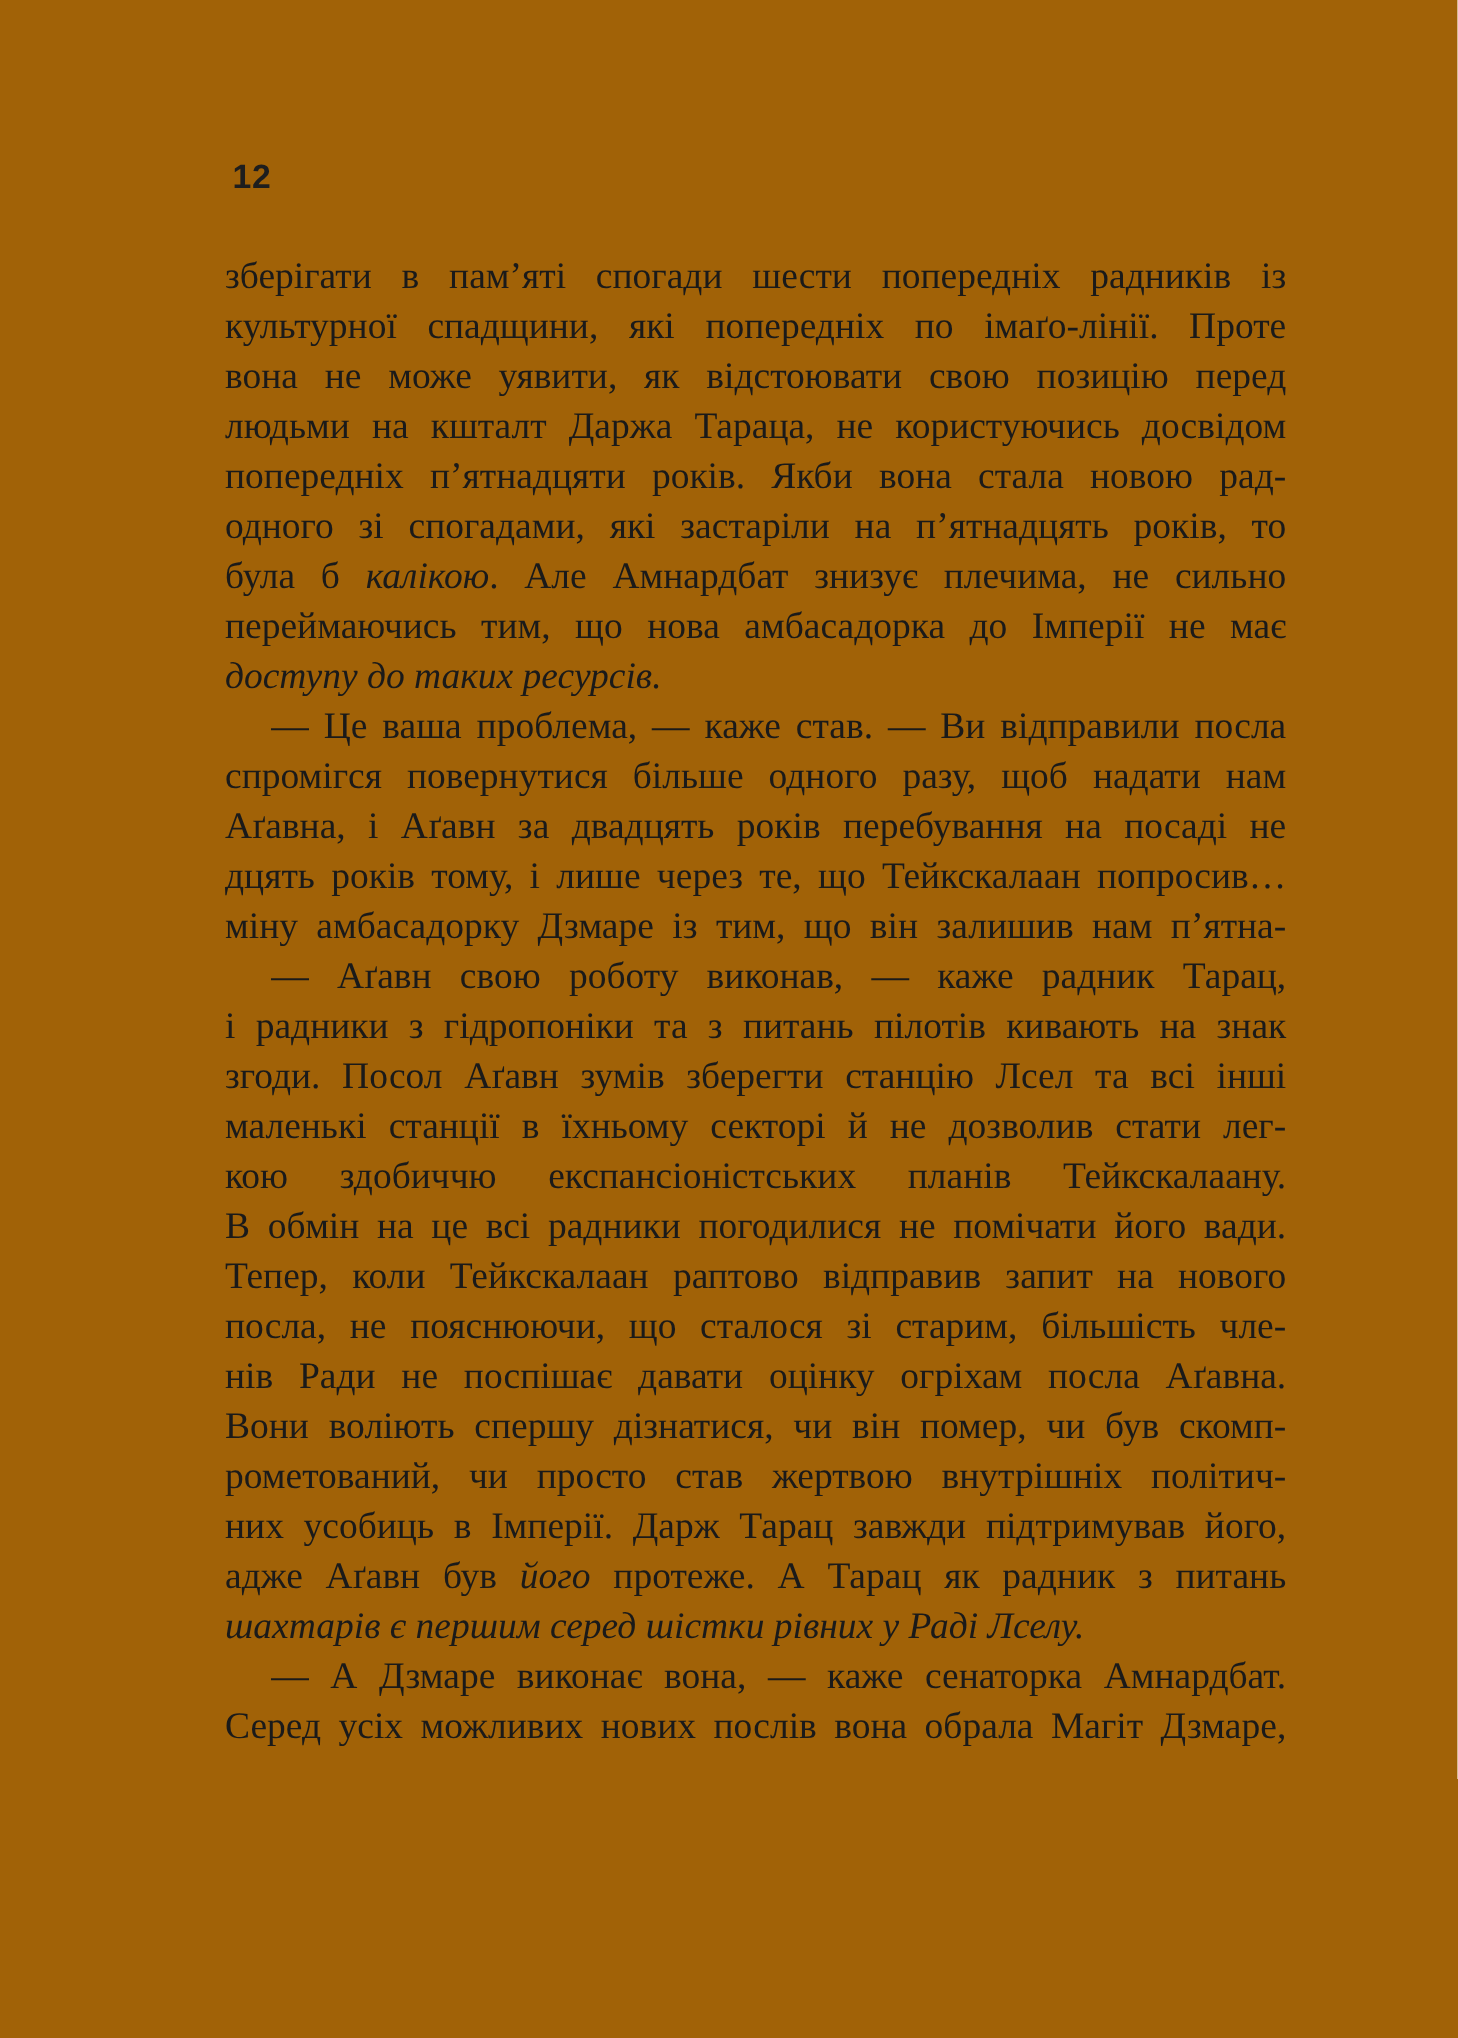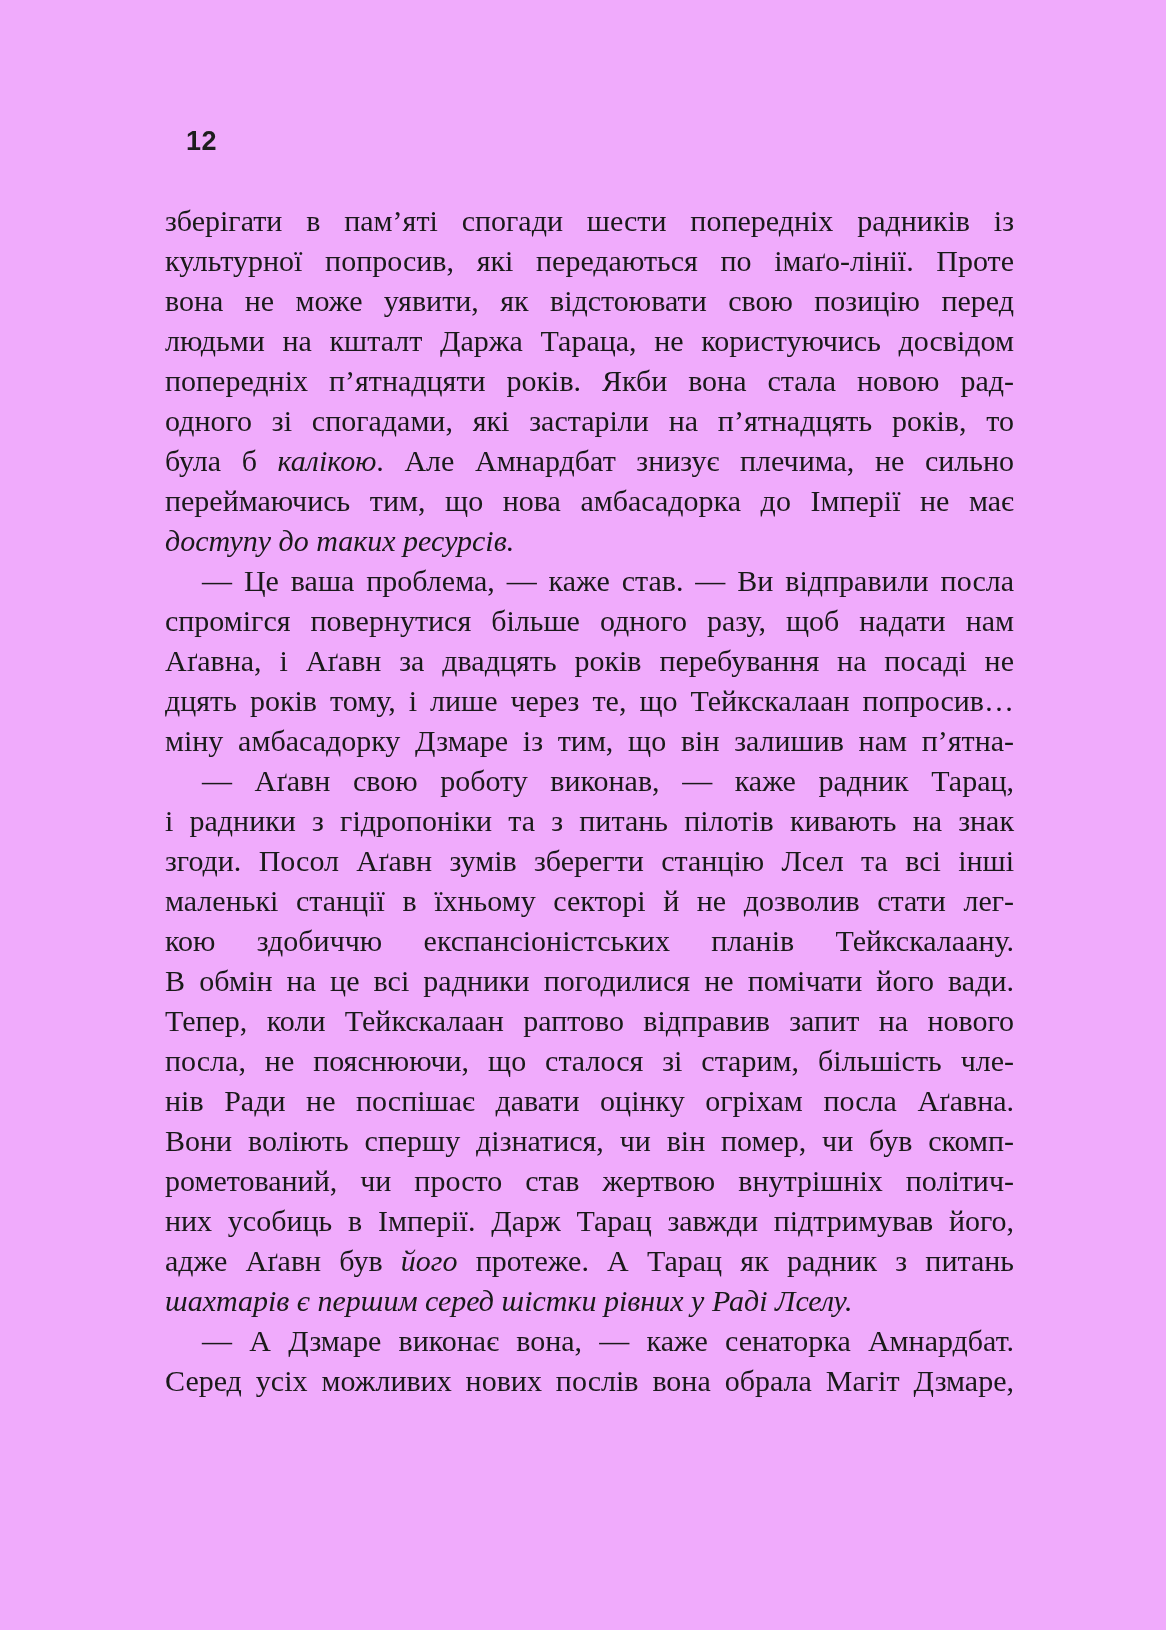--- a/index.html
+++ b/index.html
@@ -4,37 +4,37 @@
 <style>
   html, body {
     margin: 0;
     padding: 0;
     background: #ffffff;
   }
   .page {
     position: relative;
     width: 1166px;
     height: 1630px;
-    background: #f0abfc;
+    background: #a16207;
     overflow: hidden;
   }
   .page-number {
     position: absolute;
     left: 186px;
     top: 128px;
     font-family: "Liberation Sans", sans-serif;
     font-weight: 700;
     font-size: 27px;
     line-height: 1;
     color: #1e1e1e;
     letter-spacing: 0.5px;
   }
   .text-block {
     position: absolute;
-    left: 165px;
+    left: 180px;
     top: 201px;
     width: 849px;
     font-family: "Liberation Serif", serif;
     font-size: 30px;
     line-height: 40px;
     color: #1a1a1a;
   }
   .line {
     height: 40px;
     text-align: justify;
@@ -52,21 +52,21 @@
   .line em {
   }
 </style>
 </head>
 <body>
 
 <div class="page">
   <div class="page-number">12</div>
   <div class="text-block">
       <div class="line"><span>зберігати в пам’яті спогади шести попередніх радників із</span></div>
-      <div class="line"><span>культурної попросив, які передаються по імаґо-лінії. Проте</span></div>
+      <div class="line"><span>культурної спадщини, які попередніх по імаґо-лінії. Проте</span></div>
       <div class="line"><span>вона не може уявити, як відстоювати свою позицію перед</span></div>
       <div class="line"><span>людьми на кшталт Даржа Тараца, не користуючись досвідом</span></div>
       <div class="line"><span>попередніх п’ятнадцяти років. Якби вона стала новою рад-</span></div>
       <div class="line"><span>одного зі спогадами, які застаріли на п’ятнадцять років, то</span></div>
       <div class="line"><span>була б </span><em>калікою</em><span>. Але Амнардбат знизує плечима, не сильно</span></div>
       <div class="line"><span>переймаючись тим, що нова амбасадорка до Імперії не має</span></div>
       <div class="line ragged"><span>доступу до таких ресурсів.</span></div>
       <div class="line indent"><span>— Це ваша проблема, — каже став. — Ви відправили посла</span></div>
       <div class="line"><span>спромігся повернутися більше одного разу, щоб надати нам</span></div>
       <div class="line"><span>Аґавна, і Аґавн за двадцять років перебування на посаді не</span></div>

